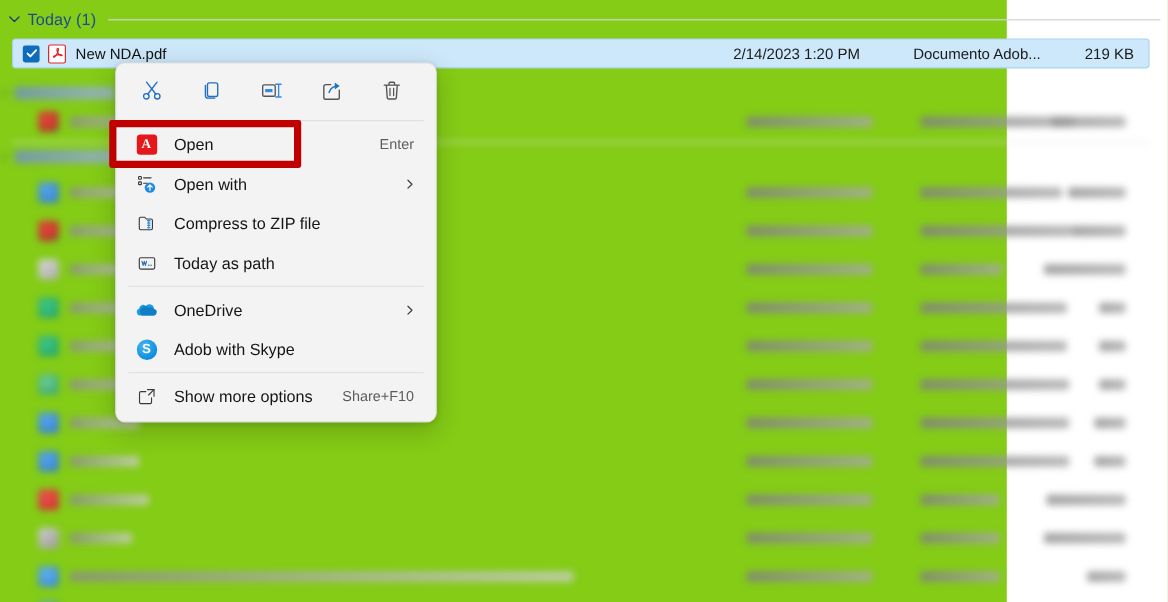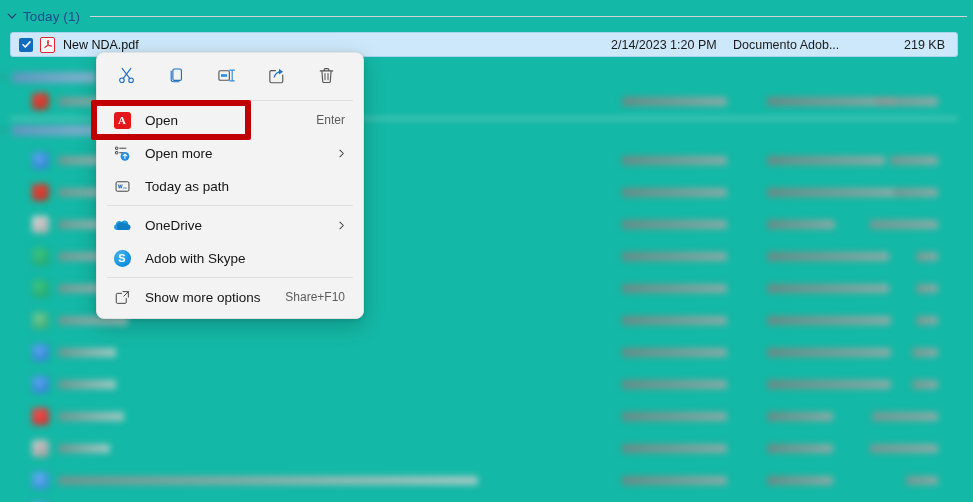--- a/index.html
+++ b/index.html
@@ -3,21 +3,21 @@
 <meta charset="utf-8">
 <style>
   * { box-sizing: border-box; margin: 0; padding: 0; }
   html, body {
     width: 973px; height: 502px;
     overflow: hidden;
     background: #ffffff;
     font-family: "Liberation Sans", sans-serif;
     -webkit-font-smoothing: antialiased;
   }
-  #root { position: relative; width: 973px; height: 502px; background: #14b8a6; }
+  #root { position: relative; width: 839px; height: 502px; background: #84cc16; }
 
   
   .bg-layer {
     position: absolute; left: 0; top: 0; width: 973px; height: 502px;
   }
   .blurred { filter: blur(3.2px); }
 
   
   .group-header {
     position: absolute; left: 0; top: 5px; height: 22px;
@@ -46,21 +46,21 @@
   }
   .chk svg { display: block; }
   .pdf-icon-sm {
     width: 15px; height: 16px; margin-left: 7px; flex: 0 0 auto;
     border: 1.4px solid #e0262b; border-radius: 2px; background: #fff;
     display: flex; align-items: center; justify-content: center;
     color: #e0262b; font-size: 10px; font-weight: bold; line-height: 1;
   }
   .file-name { margin-left: 8px; font-size: 12.5px; color: #111; white-space: nowrap; }
   .col-date { position: absolute; left: 600px; font-size: 12.5px; color: #1a1a1a; white-space: nowrap; }
-  .col-type { position: absolute; left: 722px; font-size: 12.5px; color: #1a1a1a; white-space: nowrap; }
+  .col-type { position: absolute; left: 750px; font-size: 12.5px; color: #1a1a1a; white-space: nowrap; }
   .col-size { position: absolute; right: 12px; font-size: 12.5px; color: #1a1a1a; white-space: nowrap; text-align: right; margin-left: 35px; }
 
   
   .bg-row {
     position: absolute; left: 10px; width: 948px; height: 30px;
     display: flex; align-items: center;
   }
   .bg-row .ico {
     width: 17px; height: 17px; border-radius: 3px; margin-left: 22px; flex: 0 0 auto;
   }
@@ -370,28 +370,38 @@
       <span class="mi-icon">
         <svg width="17" height="17" viewBox="0 0 18 18">
           <rect x="1.6" y="2.2" width="2.4" height="2.4" rx=".4" fill="none" stroke="#3a3a3a" stroke-width="1"></rect>
           <path d="M6 3.4 H12.6" stroke="#3a3a3a" stroke-width="1" stroke-linecap="round"></path>
           <rect x="1.6" y="7" width="2.4" height="2.4" rx=".4" fill="none" stroke="#3a3a3a" stroke-width="1"></rect>
           <path d="M6 8.2 H9.6" stroke="#3a3a3a" stroke-width="1" stroke-linecap="round"></path>
           <circle cx="11.6" cy="12" r="4.6" fill="#1f8ae0"></circle>
           <path d="M11.6 14.4 V9.8 M9.6 11.6 L11.6 9.6 L13.6 11.6" fill="none" stroke="#fff" stroke-width="1.1" stroke-linecap="round" stroke-linejoin="round"></path>
         </svg>
       </span>
-      <span class="mi-label">Open more</span>
+      <span class="mi-label">Open with</span>
       <span class="mi-chev">
         <svg width="11" height="11" viewBox="0 0 12 12">
           <path d="M4.3 2.4 L8 6 L4.3 9.6" fill="none" stroke="#3b3b3b" stroke-width="1.1" stroke-linecap="round" stroke-linejoin="round"></path>
         </svg>
       </span>
     </div>
 
+    <div class="ctx-item">
+      <span class="mi-icon">
+        <svg width="17" height="17" viewBox="0 0 18 18">
+          <path d="M2.2 4.4 A1.2 1.2 0 0 1 3.4 3.2 H7 L8.4 4.8 H12.6 A1.2 1.2 0 0 1 13.8 6 V13 A1.2 1.2 0 0 1 12.6 14.2 H3.4 A1.2 1.2 0 0 1 2.2 13 Z" fill="none" stroke="#3a3a3a" stroke-width="1"></path>
+          <path d="M10.6 6.2 V12.6" stroke="#1f8ae0" stroke-width="1" stroke-linecap="round"></path>
+          <path d="M9.4 6.2 H11.8 M9.4 8.2 H11.8 M9.4 10.2 H11.8 M9.4 12.4 H11.8" stroke="#1f8ae0" stroke-width=".9" stroke-linecap="round"></path>
+        </svg>
+      </span>
+      <span class="mi-label">Compress to ZIP file</span>
+    </div>
 
     <div class="ctx-item">
       <span class="mi-icon">
         <svg width="17" height="17" viewBox="0 0 18 18">
           <rect x="2.2" y="4" width="13.6" height="10" rx="1.3" fill="none" stroke="#3a3a3a" stroke-width="1"></rect>
           <path d="M4.6 7.2 L5.6 10.8 L6.6 7.2 L7.6 10.8 L8.6 7.2" fill="none" stroke="#2b6fba" stroke-width="1" stroke-linecap="round" stroke-linejoin="round"></path>
           <circle cx="10.6" cy="10.6" r=".7" fill="#2b6fba"></circle>
           <circle cx="12.6" cy="10.6" r=".7" fill="#2b6fba"></circle>
         </svg>
       </span>

